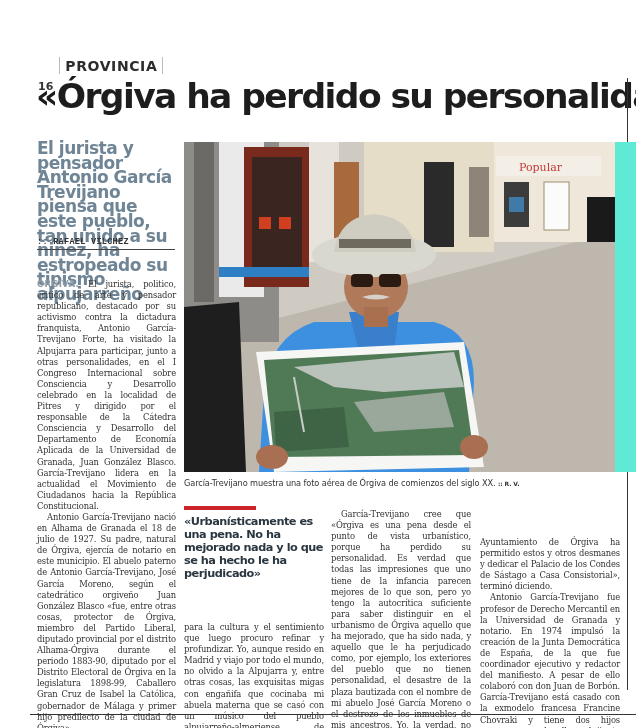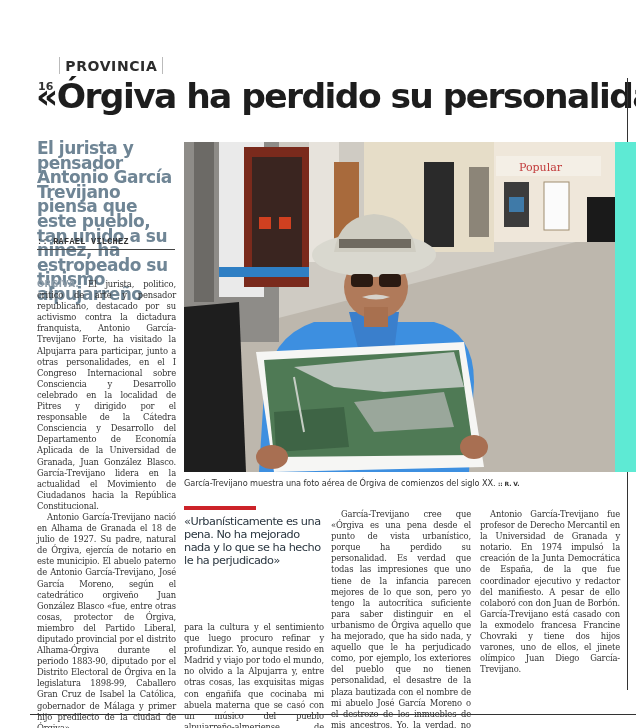--- a/index.html
+++ b/index.html
@@ -13,21 +13,21 @@
   .subhead{position:absolute;left:37px;top:141px;width:142px;font-family:"DejaVu Sans",sans-serif;font-weight:bold;font-size:17px;line-height:14.6px;color:#6f8595;letter-spacing:-0.5px;}
   .byline{position:absolute;left:37px;top:237px;width:138px;font-family:Liberation Mono, monospace;font-weight:bold;font-size:8.5px;color:#333;letter-spacing:0.3px;border-bottom:1px solid #444;padding-bottom:2px;}
   .col{position:absolute;font-size:8.4px;line-height:11.1px;text-align:justify;color:#333;letter-spacing:-0.15px;}
   .col p{margin:0;text-indent:10px;}
   .col p.first{text-indent:0;margin-top:28px;}
   .lead{font-family:"DejaVu Sans",sans-serif;font-weight:bold;color:#8c9aa6;font-size:8.5px;letter-spacing:0.3px;}
   .photo{position:absolute;left:184px;top:142px;width:510px;height:330px;overflow:hidden;background:#5eead4;}
   .caption{position:absolute;left:184px;top:478px;font-family:"DejaVu Sans",sans-serif;font-size:8.2px;color:#333;white-space:nowrap;letter-spacing:-0.1px;}
   .credit{font-weight:bold;font-size:6px;}
   .quote-bar{position:absolute;left:184px;top:506px;width:72px;height:4px;background:#cc2229;}
-  .pullquote{position:absolute;left:184px;top:515px;width:140px;font-family:"DejaVu Sans",sans-serif;font-weight:normal;font-size:11.3px;line-height:13px;color:#2a3640;letter-spacing:-0.5px;}
+  .pullquote{position:absolute;left:184px;top:515px;width:140px;font-family:"DejaVu Sans",sans-serif;font-weight:bold;font-size:11.3px;line-height:13px;color:#2a3640;letter-spacing:-0.5px;}
   .bottom-rule{position:absolute;left:30px;top:714px;width:606px;height:1px;background:#333;}
   .ad-strip{position:absolute;left:30px;top:722px;width:606px;height:6px;}
 </style>
 </head>
 <body>
 
 <div class="page-header">
   <span class="page-num">16</span>
   <span class="sep"></span>
   <span class="section">PROVINCIA</span>
@@ -115,19 +115,20 @@
 
 <div class="col" style="left:184px;top:594px;width:140px;">
   <p class="first">para la cultura y el sentimiento que luego procuro refinar y profundizar. Yo, aunque resido en Madrid y viajo por todo el mundo, no olvido a la Alpujarra y, entre otras cosas, las exquisitas migas con engañifa que cocinaba mi abuela materna que se casó con un músico del pueblo alpujarreño-almeriense de Rágol», manifiesta.</p>
 </div>
 
 <div class="col" style="left:331px;top:509px;width:140px;">
   <p>García-Trevijano cree que «Órgiva es una pena desde el punto de vista urbanístico, porque ha perdido su personalidad. Es verdad que todas las impresiones que uno tiene de la infancia parecen mejores de lo que son, pero yo tengo la autocrítica suficiente para saber distinguir en el urbanismo de Órgiva aquello que ha mejorado, que ha sido nada, y aquello que le ha perjudicado como, por ejemplo, los exteriores del pueblo que no tienen personalidad, el desastre de la plaza bautizada con el nombre de mi abuelo José García Moreno o el destrozo de los inmuebles de mis ancestros. Yo, la verdad, no comprendo cómo el</p>
 </div>
 
 <div class="col" style="left:480px;top:509px;width:140px;">
+  <p class="first">Ayuntamiento de Órgiva ha permitido estos y otros desmanes y dedicar el Palacio de los Condes de Sástago a Casa Consistorial», terminó diciendo.</p>
   <p>Antonio García-Trevijano fue profesor de Derecho Mercantil en la Universidad de Granada y notario. En 1974 impulsó la creación de la Junta Democrática de España, de la que fue coordinador ejecutivo y redactor del manifiesto. A pesar de ello colaboró con don Juan de Borbón. García-Trevijano está casado con la exmodelo francesa Francine Chovraki y tiene dos hijos varones, uno de ellos, el jinete olímpico Juan Diego García-Trevijano.</p>
 </div>
 
 <div class="bottom-rule"></div>
 <div class="ad-strip">
   
 </div>
 
 </body></html>

